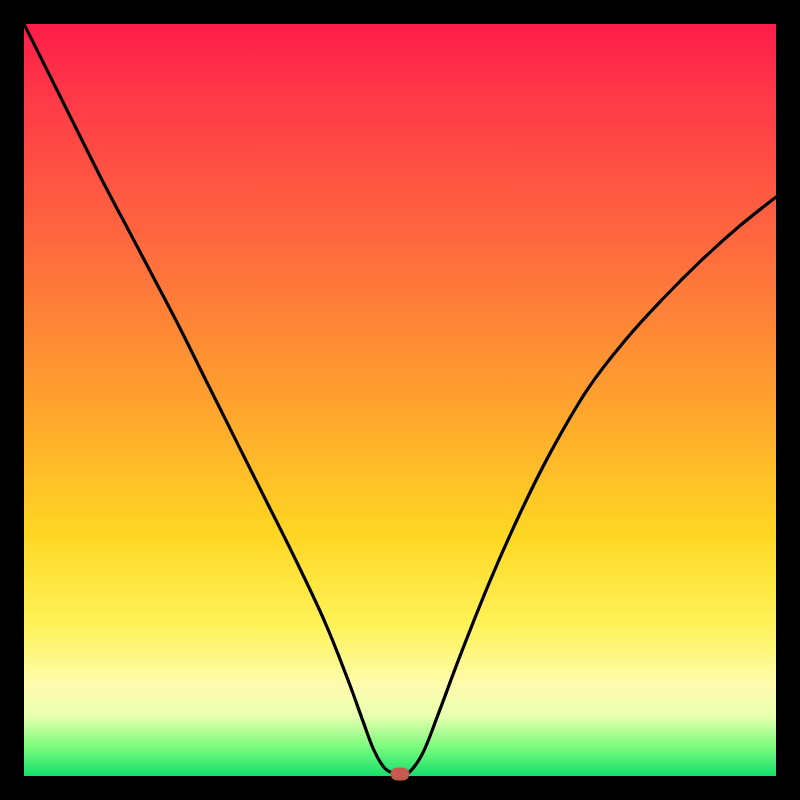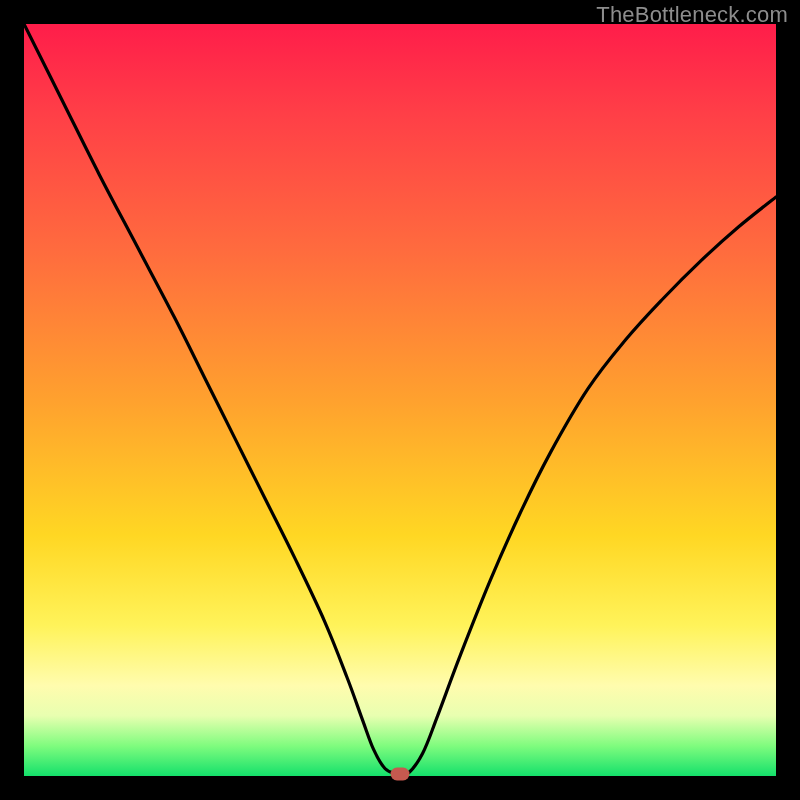--- a/index.html
+++ b/index.html
@@ -69,14 +69,13 @@
 
 <div class="frame">
   <div class="plot"></div>
 
   <svg class="curve-svg" viewBox="0 0 752 752" preserveAspectRatio="none">
     <path id="curve-path" d="M 0.00 0.00 C 6.77 13.54, 24.06 48.13, 37.60 75.20 C 51.14 102.27, 61.66 124.00, 75.20 150.40 C 88.74 176.80, 99.26 196.12, 112.80 221.84 C 126.34 247.56, 138.22 269.59, 150.40 293.28 C 162.58 316.97, 169.65 331.78, 180.48 353.44 C 191.31 375.10, 199.73 391.94, 210.56 413.60 C 221.39 435.26, 229.81 452.10, 240.64 473.76 C 251.47 495.42, 259.89 511.59, 270.72 533.92 C 281.55 556.25, 291.32 576.18, 300.80 597.84 C 310.28 619.50, 316.59 636.64, 323.36 654.24 C 330.13 671.84, 333.66 682.74, 338.40 695.60 C 343.14 708.46, 345.62 716.88, 349.68 725.68 C 353.74 734.48, 356.90 740.15, 360.96 744.48 C 365.02 748.81, 368.18 748.80, 372.24 749.74 C 376.30 750.69, 378.78 753.40, 383.52 749.74 C 388.26 746.09, 393.15 739.86, 398.56 729.44 C 403.97 719.02, 406.83 709.44, 413.60 691.84 C 420.37 674.24, 426.68 656.04, 436.16 631.68 C 445.64 607.32, 455.41 582.20, 466.24 556.48 C 477.07 530.76, 485.49 511.81, 496.32 488.80 C 507.15 465.79, 514.22 450.97, 526.40 428.64 C 538.58 406.31, 550.46 385.02, 564.00 364.72 C 577.54 344.42, 588.06 332.08, 601.60 315.84 C 615.14 299.60, 625.66 288.69, 639.20 274.48 C 652.74 260.27, 663.26 249.74, 676.80 236.88 C 690.34 224.02, 700.86 214.55, 714.40 203.04 C 727.94 191.53, 745.23 178.37, 752.00 172.96" fill="none" stroke="#000" stroke-width="3.2" stroke-linejoin="round" stroke-linecap="round"></path>
   </svg>
 
   <div id="marker" class="marker" style="left: 400px; top: 774.496px;"></div>
 
-  <div class="watermark">TheBottleneck.com</div>
 </div>
 
 </body></html>

